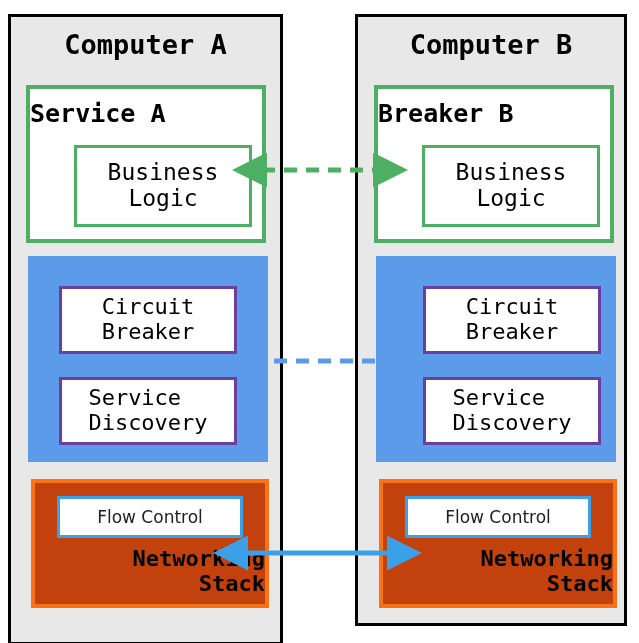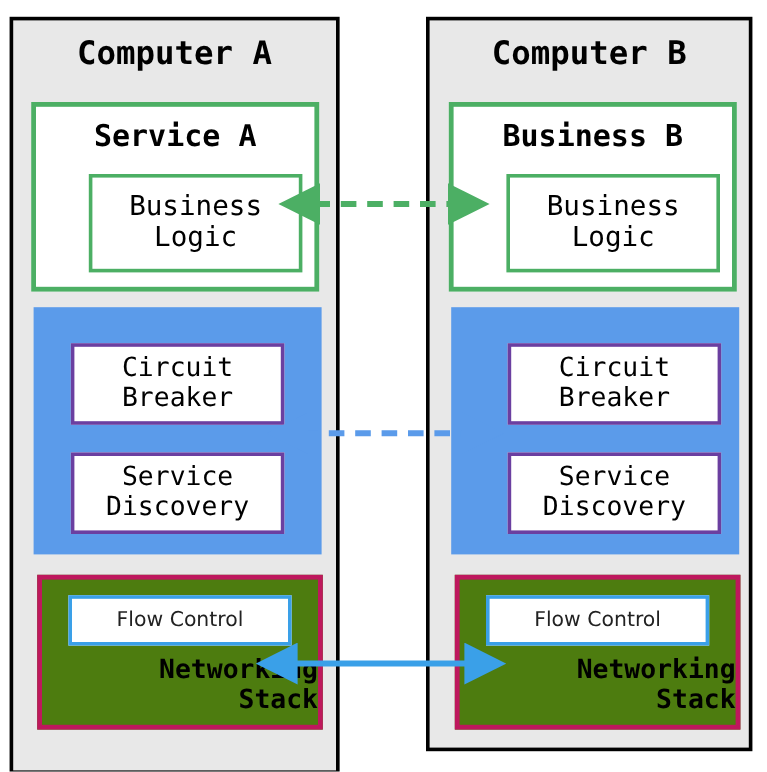--- a/index.html
+++ b/index.html
@@ -48,21 +48,20 @@
   .service-box {
     position: absolute;
     box-sizing: border-box;
     background: #ffffff;
     border: 4px solid #4caf64;
   }
   .service-title {
     position: absolute;
     left: 0; right: 0;
     top: 10px;
-    text-align: center;
     font-family: "DejaVu Sans Mono", monospace;
     font-size: 25px;
     font-weight: bold;
     color: #000000;
   }
   .business-logic {
     position: absolute;
     box-sizing: border-box;
     background: #ffffff;
     border: 3px solid #4caf64;
@@ -85,34 +84,33 @@
     background: #5b9bea;
   }
   .mw-item {
     position: absolute;
     box-sizing: border-box;
     background: #ffffff;
     border: 3px solid #6b3fa0;
     display: flex;
     align-items: center;
     justify-content: center;
-    text-align: center;
     font-family: "DejaVu Sans Mono", monospace;
     font-size: 22px;
     line-height: 1.12;
     color: #000000;
     white-space: pre-line;
   }
 
   
   .network-box {
     position: absolute;
     box-sizing: border-box;
-    background: #4d7c0f;
-    border: 4px solid #be185d;
+    background: #c2410c;
+    border: 4px solid #f97316;
   }
   .flow-control {
     position: absolute;
     box-sizing: border-box;
     background: #ffffff;
     border: 3px solid #3aa0e8;
     display: flex;
     align-items: center;
     justify-content: center;
     text-align: center;
@@ -166,21 +164,21 @@
       <div class="flow-control" style="left:22px; top:13px; width:186px; height:42px;">Flow Control</div>
       <div class="network-title" style="top:64px;">Networking
 Stack</div>
     </div>
   </div>
 
   <div class="computer" id="computer-b">
     <div class="computer-title">Computer B</div>
 
     <div class="service-box" style="left:16px; top:68px; width:240px; height:158px;">
-      <div class="service-title">Business B</div>
+      <div class="service-title">Breaker B</div>
       <div class="business-logic" style="left:31px; top:56px; width:178px; height:82px;">Business
 Logic</div>
     </div>
 
     <div class="middleware-box" style="left:18px; top:239px; width:240px; height:206px;">
       <div class="mw-item" style="left:47px; top:30px; width:178px; height:68px;">Circuit
 Breaker</div>
       <div class="mw-item" style="left:47px; top:121px; width:178px; height:68px;">Service
 Discovery</div>
     </div>

